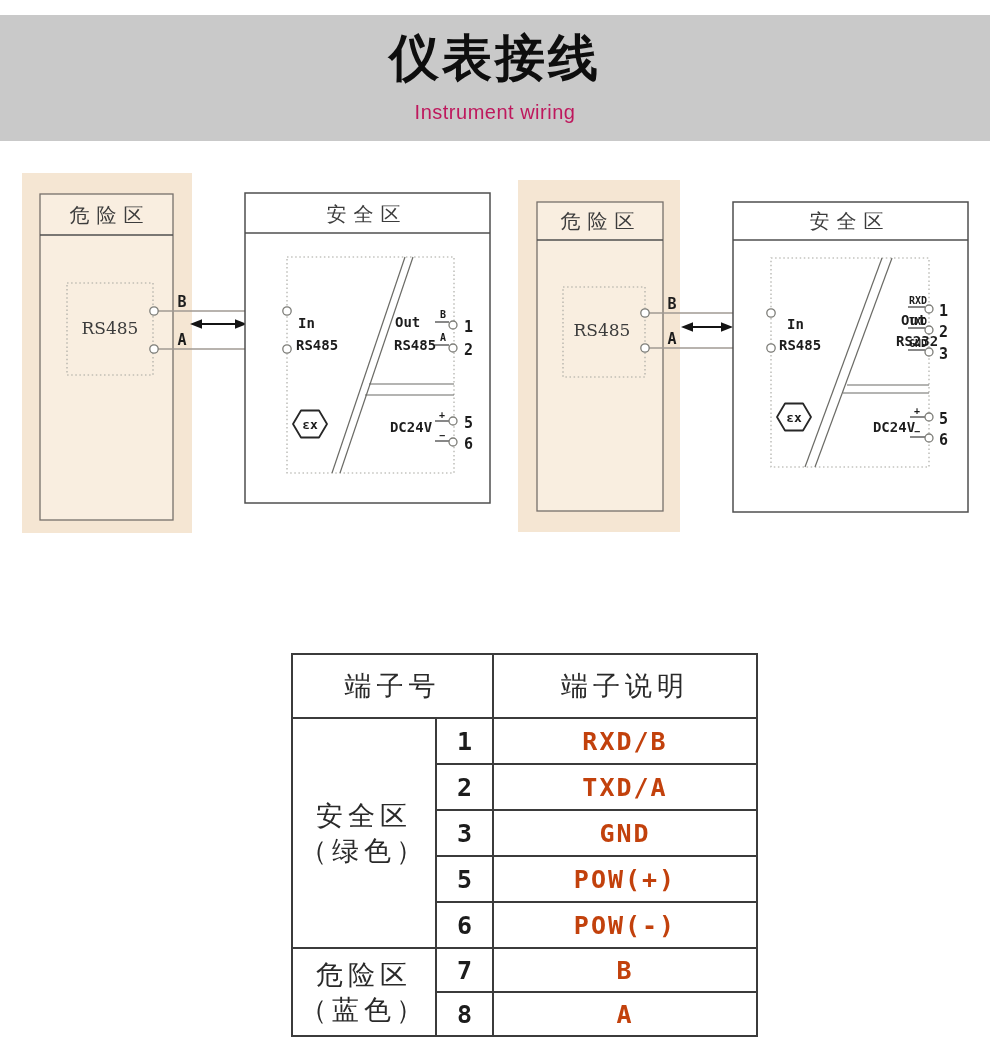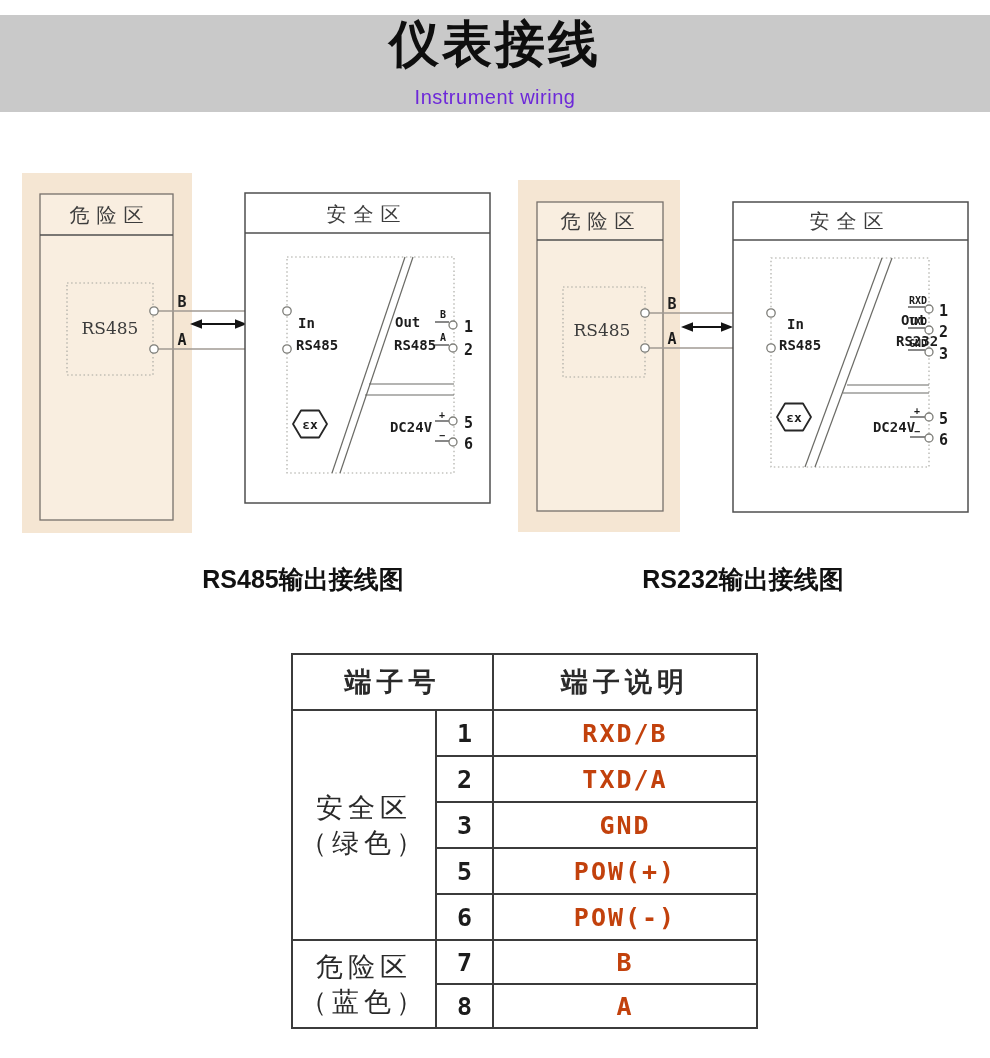--- a/index.html
+++ b/index.html
@@ -1,22 +1,22 @@
 <!DOCTYPE html>
 <html><head>
 <meta charset="utf-8">
 <style>
   html,body{margin:0;padding:0;background:#fff;}
   #page{position:relative;width:990px;height:1058px;background:#ffffff;overflow:hidden;
         font-family:"Liberation Sans",sans-serif;}
   
-  .banner{position:absolute;left:0;top:15px;width:990px;height:97px;background:#c9c9c9;
+  .banner{position:absolute;left:0;top:15px;width:990px;height:126px;background:#c9c9c9;
           display:flex;flex-direction:column;align-items:center;justify-content:center;}
   .banner-title{font-size:50px;font-weight:bold;color:#0e0e0e;letter-spacing:3px;line-height:1.05;}
-  .banner-sub{font-size:20px;color:#6d28d9;margin-top:16px;letter-spacing:0.5px;}
+  .banner-sub{font-size:20px;color:#be185d;margin-top:16px;letter-spacing:0.5px;}
   
   .diag{position:absolute;top:170px;width:480px;height:370px;}
   #diag-left{left:15px;} #diag-right{left:510px;}
   .caption{position:absolute;top:563px;width:210px;text-align:center;
            font-size:25px;font-weight:bold;color:#111;}
   #caption-left{left:198px;} #caption-right{left:638px;}
   
   text{fill:#222;}
   .zone-title{font-family:"DejaVu Serif","Liberation Serif",serif;font-size:20px;letter-spacing:7px;fill:#3c3c3c;}
   .dev-lbl{font-family:"DejaVu Serif","Liberation Serif",serif;font-size:17px;fill:#3c3c3c;}
@@ -210,27 +210,25 @@
         <text x="407" y="265" class="mono-sm" text-anchor="middle">−</text>
         <text x="429" y="275" class="mono-num">6</text>
       </g>
       <g>
         <polygon points="267,247 275,233.5 293,233.5 301,247 293,260.5 275,260.5" fill="none" stroke="#272727" stroke-width="1.8" stroke-linejoin="round"></polygon>
         <text x="284" y="251.5" class="ex-txt" text-anchor="middle">εx</text>
       </g>
     </g>
   </svg>
 
-  <div id="caption-left" class="caption">RS485输出接线图</div>
-  <div id="caption-right" class="caption">RS232输出接线图</div>
 
   <div class="tblwrap">
     <table class="term-tbl">
       <tbody>
-          <tr style="height:56px;font-weight:bold;">
+          <tr style="height:64px;">
         <td colspan="2" class="zh">端子号</td>
         <td class="zh c-desc">端子说明</td>
       </tr>
       <tr style="height:46px;">
         <td rowspan="5" class="zh c-zone">安全区
 （绿色）</td>
         <td class="numcell c-no">1</td>
         <td class="code c-desc">RXD/B</td>
       </tr>
       <tr style="height:46px;">

